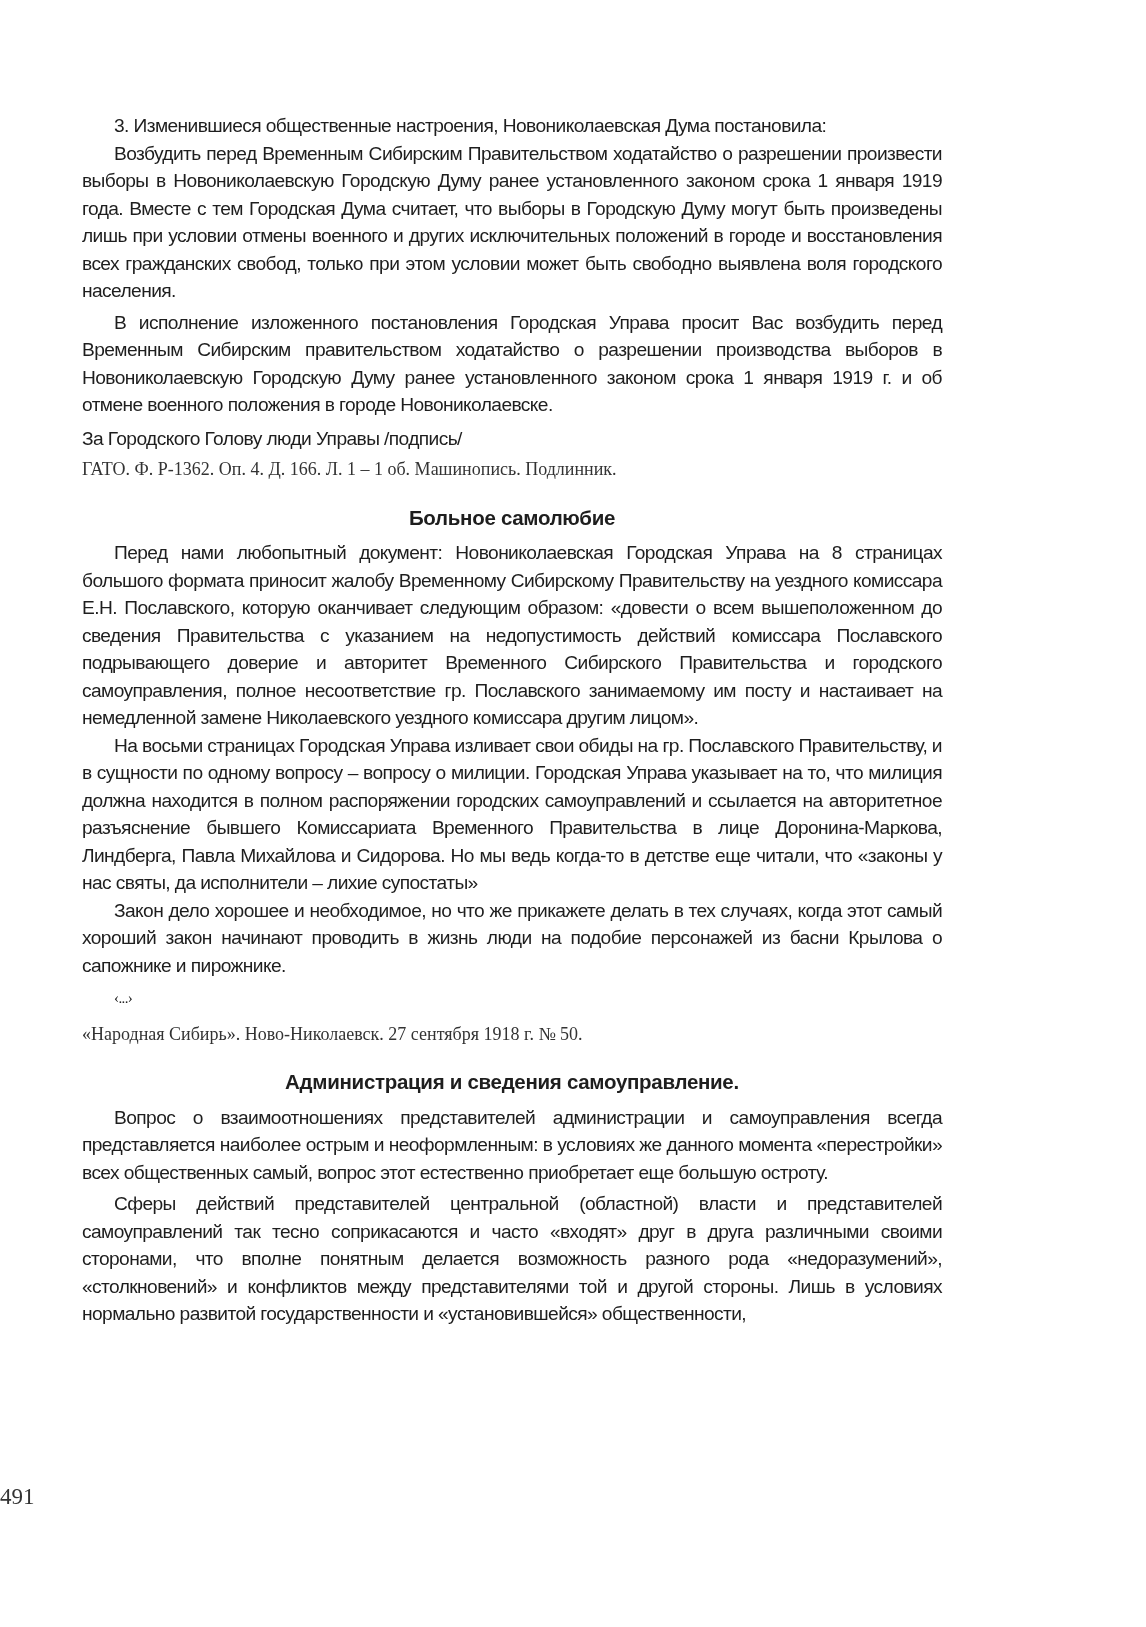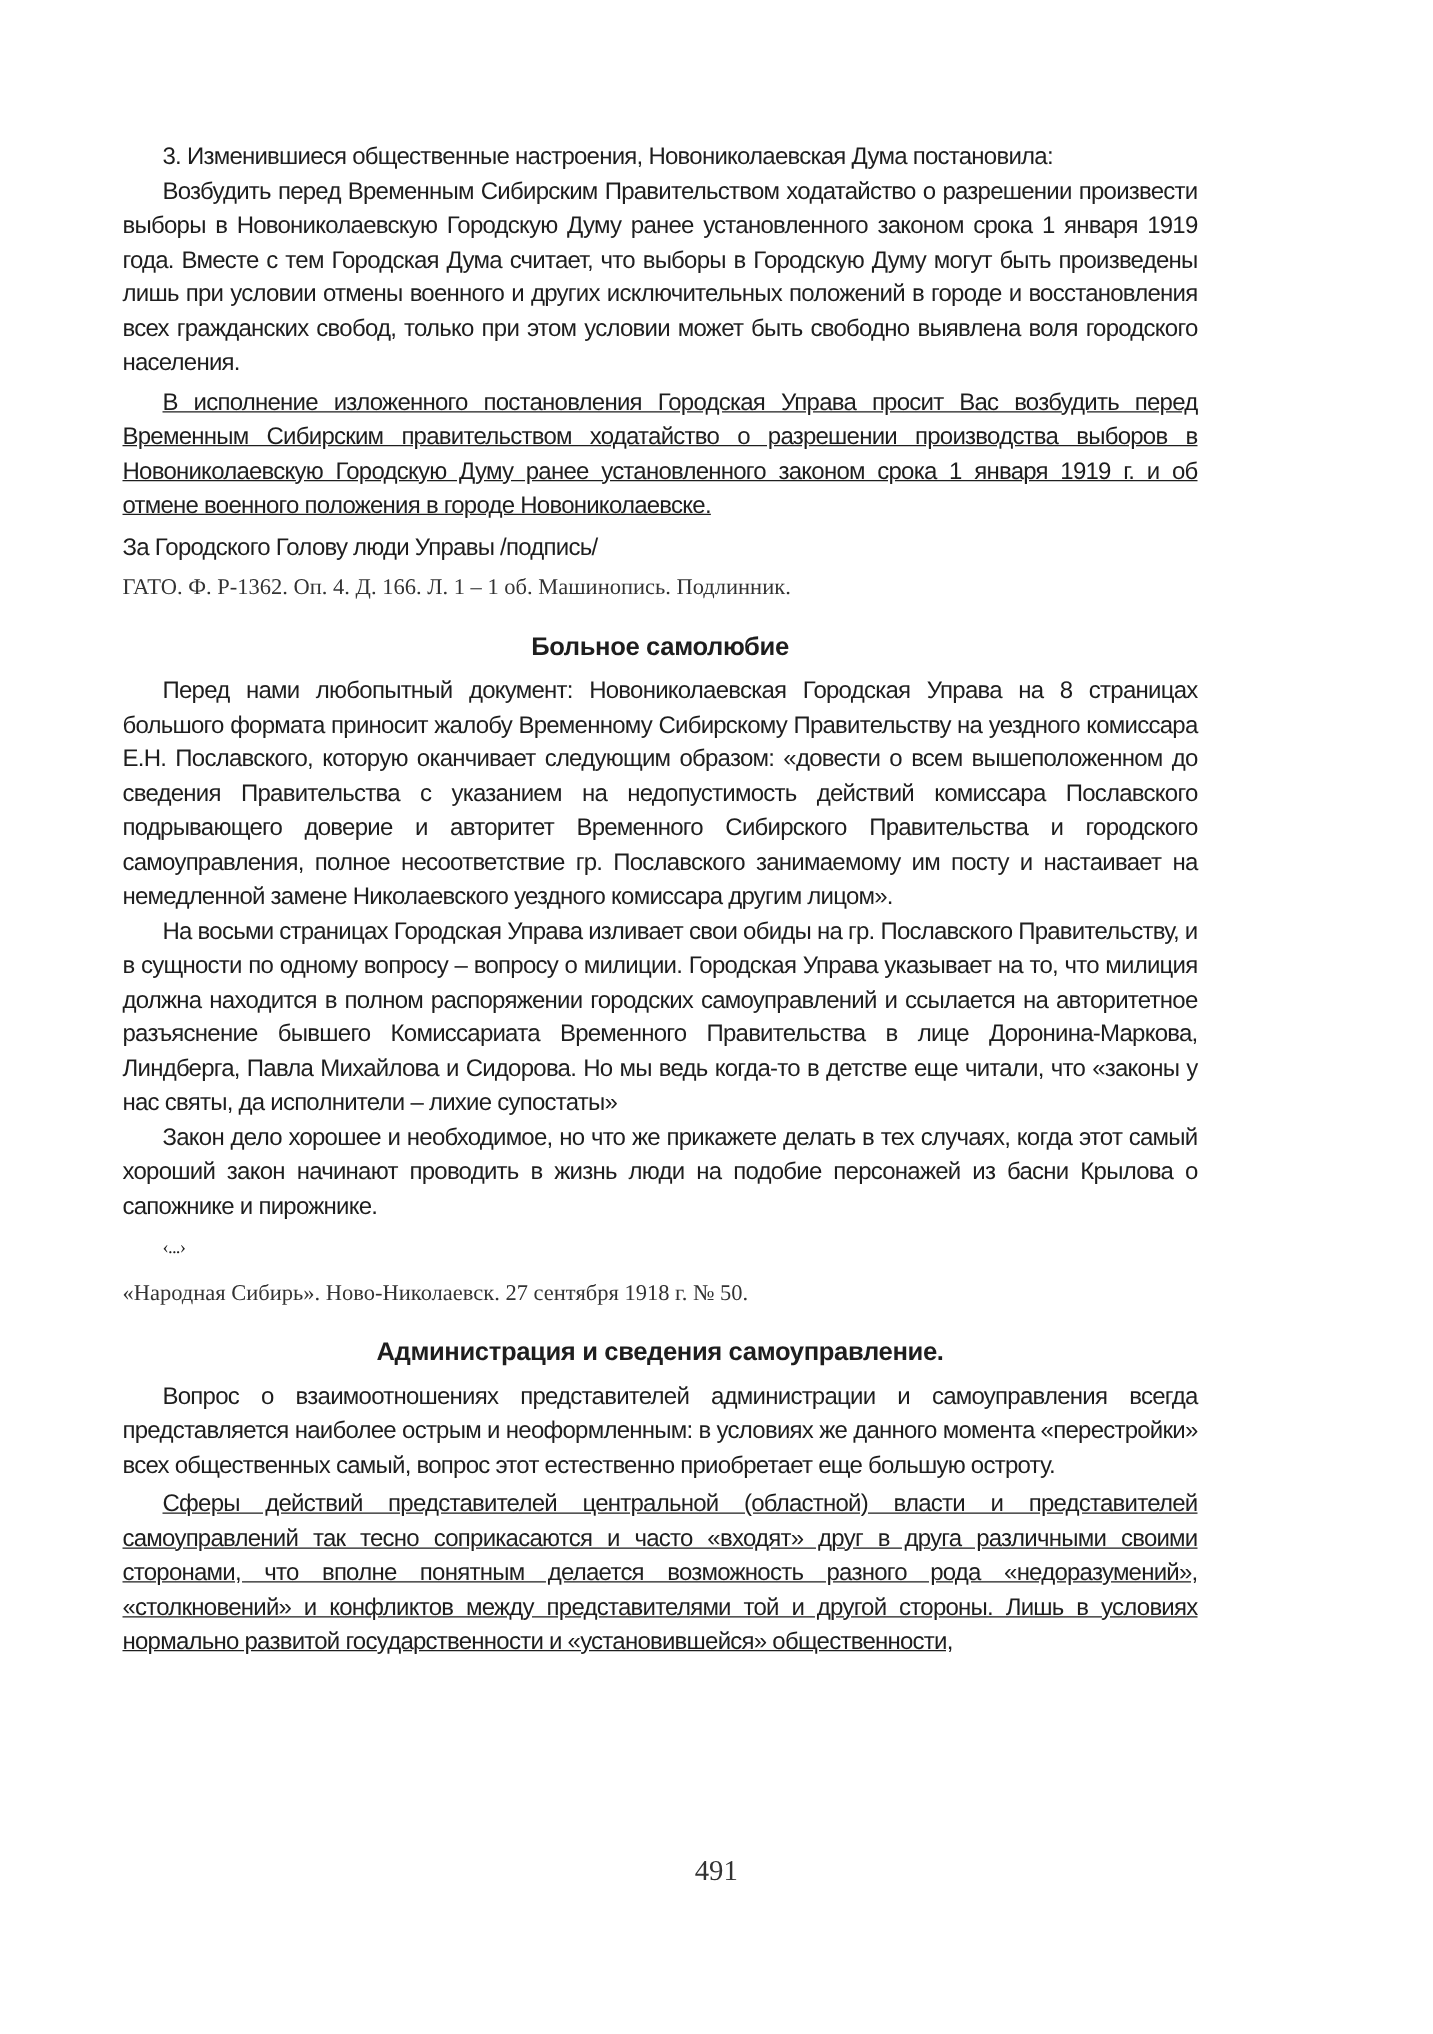--- a/index.html
+++ b/index.html
@@ -1,46 +1,46 @@
 <!DOCTYPE html>
 <html><head>
 <meta charset="utf-8">
 <style>
   html, body { margin: 0; padding: 0; background: #ffffff; }
   body { width: 1146px; height: 1627px; position: relative; overflow: hidden; }
   .page {
-    position: absolute; left: 98px; top: 112px; width: 860px;
+    position: absolute; left: 82px; top: 112px; width: 860px;
     font-family: "Liberation Sans", sans-serif;
     color: #1e1e1e;
     font-size: 19.2px;
     line-height: 27.5px;
     letter-spacing: -0.6px;
   }
   .page p { margin: 0; text-align: justify; text-align-last: left; }
   .indent { text-indent: 32px; }
-  .p-gap { margin-top: 4px !important; text-decoration: underline; }
+  .p-gap { margin-top: 4px !important; }
   .signature { margin-top: 6px !important; }
   .archive {
     font-family: "Liberation Serif", serif;
     font-size: 18px; letter-spacing: 0; color: #333;
     margin-top: 4px !important;
   }
   .heading {
     text-align: center; text-align-last: center !important;
     font-weight: bold; font-size: 20.5px; letter-spacing: -0.3px;
     margin: 20px 0 8px 0 !important;
   }
   .ellipsis { text-indent: 32px; font-family: "Liberation Serif", serif; font-size: 15px; margin-top: 6px !important; }
   .source {
     font-family: "Liberation Serif", serif;
     font-size: 18px; letter-spacing: 0; color: #333;
     margin-top: 8px !important;
   }
   .page-number {
-    position: absolute; left: 0; right: 0; top: 1484px; text-align: center;
+    position: absolute; left: 0; right: 0; top: 1484px; text-align: left;
     font-family: "Liberation Serif", serif; font-size: 23px; color: #333;
   }
 </style>
 </head>
 <body>
 
 <div class="page">
   <p class="indent">3. Изменившиеся общественные настроения, Новониколаевская Дума постановила:</p>
   <p class="indent">Возбудить перед Временным Сибирским Правительством ходатайство о разрешении произвести выборы в Новониколаевскую Городскую Думу ранее установленного законом срока 1 января 1919 года. Вместе с тем Городская Дума считает, что выборы в Городскую Думу могут быть произведены лишь при условии отмены военного и других исключительных положений в городе и восстановления всех гражданских свобод, только при этом условии может быть свободно выявлена воля городского населения.</p>
   <p class="indent p-gap">В исполнение изложенного постановления Городская Управа просит Вас возбудить перед Временным Сибирским правительством ходатайство о разрешении производства выборов в Новониколаевскую Городскую Думу ранее установленного законом срока 1 января 1919 г. и об отмене военного положения в городе Новониколаевске.</p>

